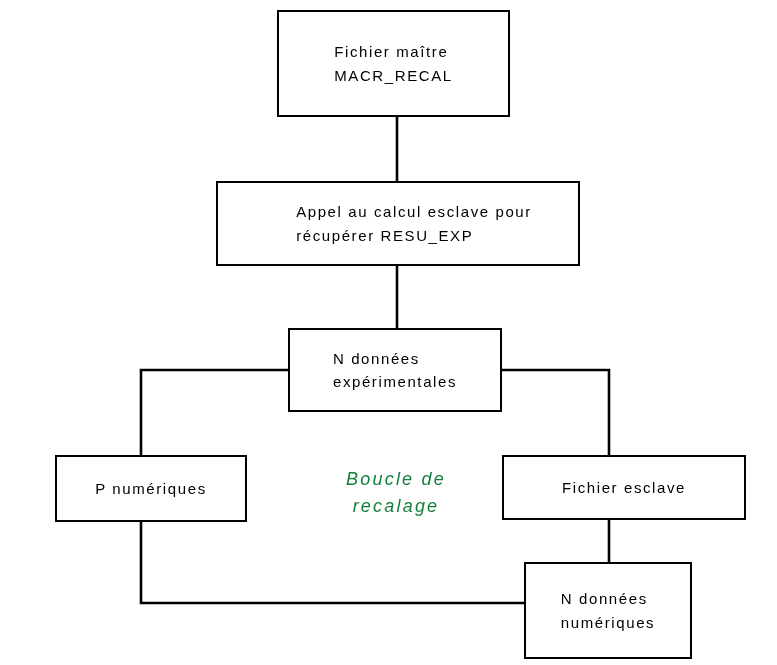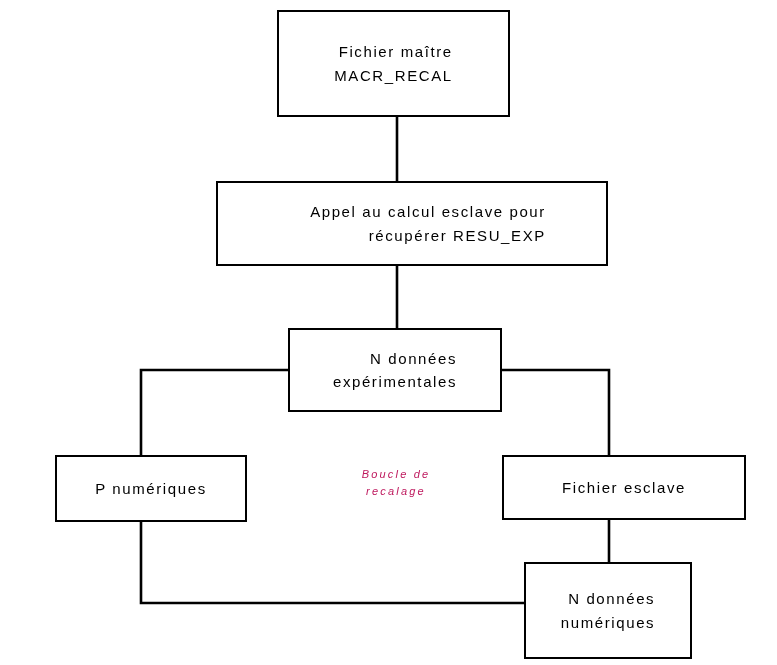--- a/index.html
+++ b/index.html
@@ -28,45 +28,45 @@
     pointer-events: none;
   }
   .node {
     position: absolute;
     box-sizing: border-box;
     background: #ffffff;
     border: 2px solid #000000;
     display: flex;
     align-items: center;
     justify-content: center;
-    text-align: right;
+    text-align: left;
     z-index: 2;
   }
   .node-text {
     display: block;
     font-size: 15px;
     line-height: 1.55;
     letter-spacing: 1.6px;
     white-space: pre-line;
     color: #000000;
   }
   .loop-label {
     position: absolute;
     z-index: 2;
     text-align: center;
     font-style: italic;
-    font-size: 11px;
+    font-size: 18px;
     line-height: 1.5;
     letter-spacing: 2.2px;
     white-space: pre-line;
-    color: #be185d;
+    color: #15803d;
   }
   
   #node-master      { left: 277px; top: 10px;  width: 233px; height: 107px; }
-  #node-call        { left: 216px; top: 181px; width: 392px; height: 85px; padding-left: 32px;  }
+  #node-call        { left: 216px; top: 181px; width: 364px; height: 85px; padding-left: 32px;  }
   #node-exp-data    { left: 288px; top: 328px; width: 214px; height: 84px;  }
   #node-params      { left: 55px;  top: 455px; width: 192px; height: 67px;  }
   #node-slave-file  { left: 502px; top: 455px; width: 244px; height: 65px;  }
   #node-num-data    { left: 524px; top: 562px; width: 168px; height: 97px;  }
   #loop-label       { left: 296px; top: 466px; width: 200px; }
 </style>
 </head>
 <body>
 
 <div id="diagram-root">

